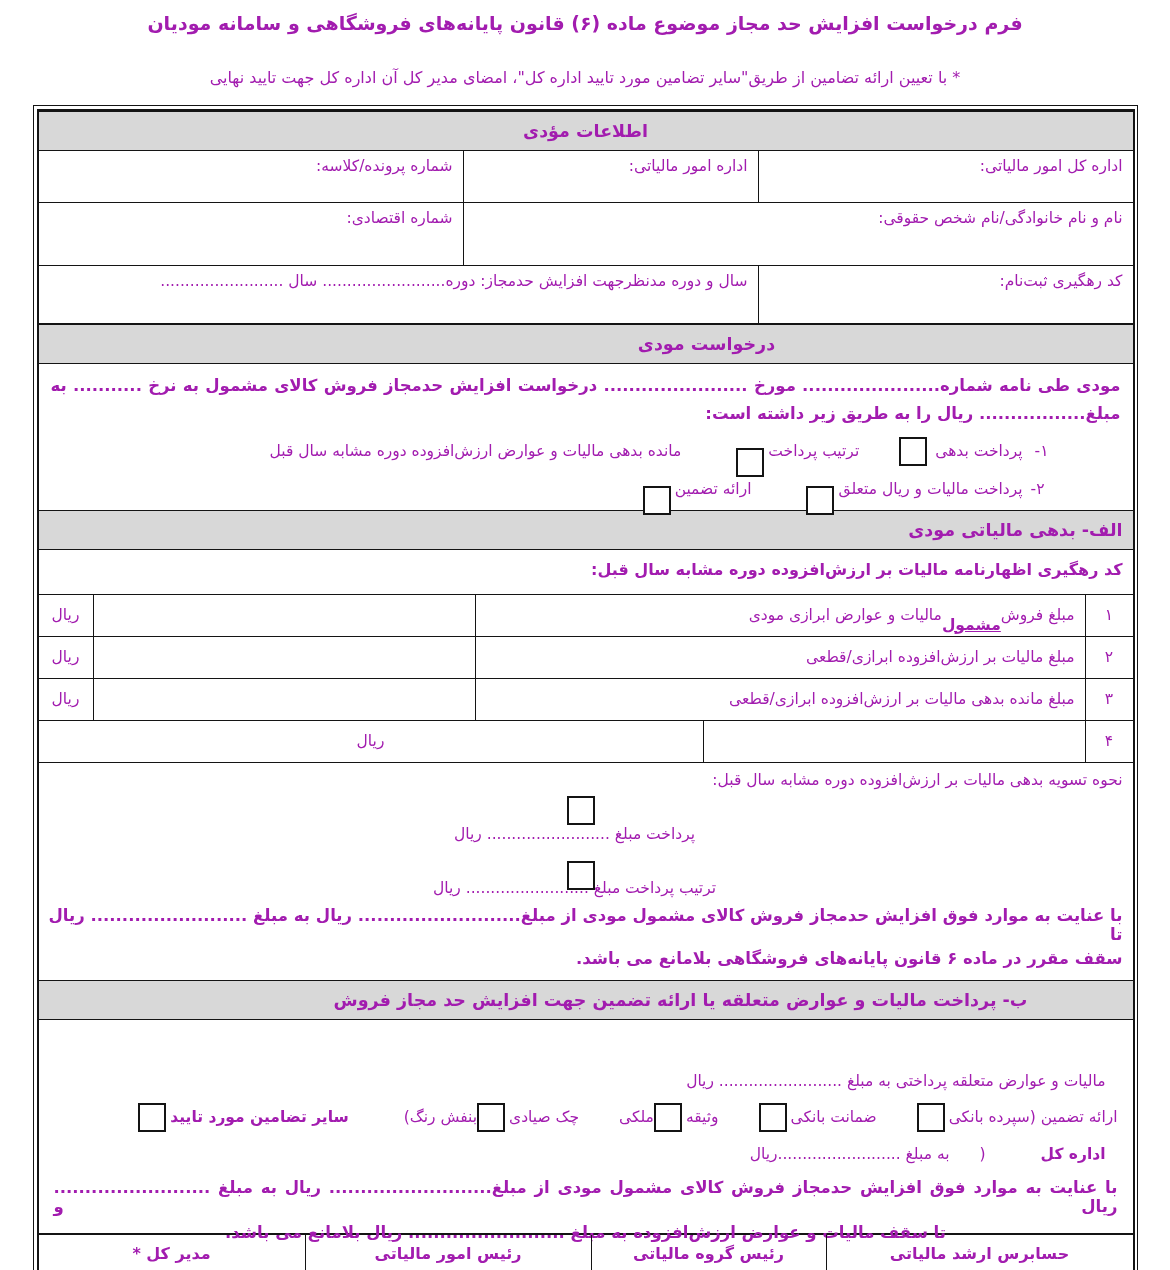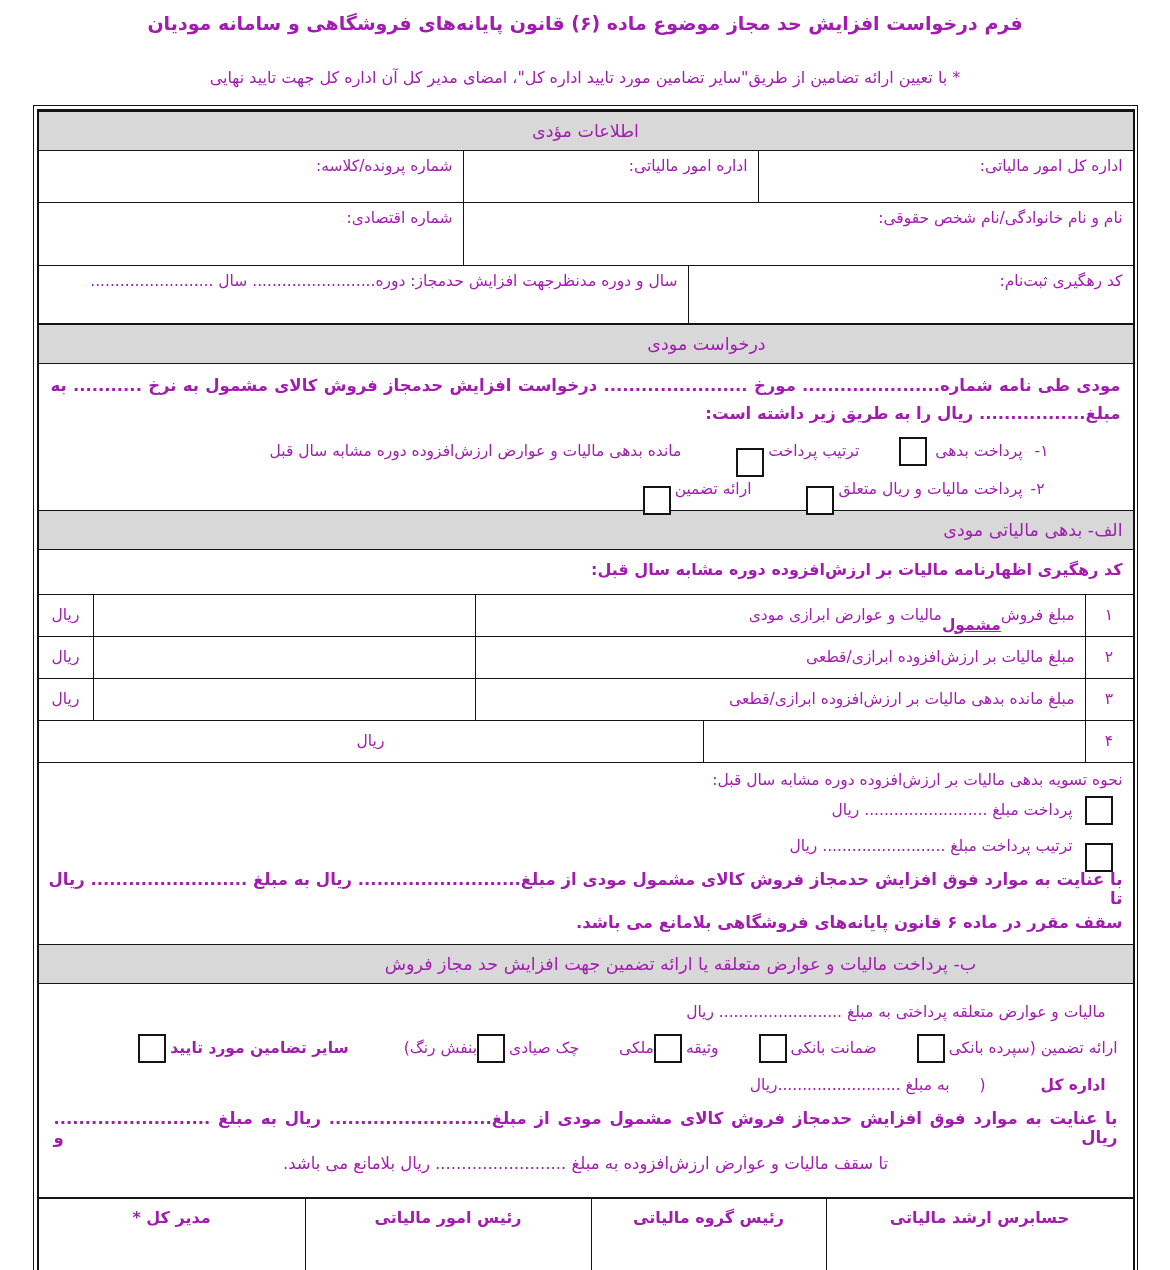--- a/index.html
+++ b/index.html
@@ -3,21 +3,21 @@
 <meta charset="utf-8">
 <style>
   html,body{margin:0;padding:0;background:#ffffff;}
   .page{width:1170px;height:1270px;background:#fff;color:#a21caf;
         font-family:"DejaVu Sans",sans-serif;direction:rtl;overflow:hidden;position:relative;}
   .title{padding-top:12px;text-align:center;font-weight:bold;font-size:19px;}
   .subtitle{text-align:center;font-size:16px;padding-top:5px;margin-top:29px;}
   .outer{margin:18px 32px 0 33px;border:1.5px solid #141414;}
   .inner{margin:2.5px;border:2px solid #141414;}
   .band{background:#d8d8d8;border-top:1.5px solid #141414;border-bottom:1.5px solid #141414;
-        font-weight:normal;font-size:17.5px;padding:9px 10px;box-sizing:border-box;}
+        font-weight:bold;font-size:17.5px;padding:9px 10px;box-sizing:border-box;}
   .center{text-align:center;}
   .right{text-align:right;}
   .shift-left{text-align:center;padding-left:200px;}
   
   .irow{display:flex;border-bottom:1.5px solid #141414;box-sizing:border-box;}
   .icell{border-left:1.5px solid #141414;padding:6px 10px;font-size:15.5px;box-sizing:border-box;}
   .icell:last-child{border-left:none;}
   
   .req{padding:8px 12px 6px;}
   .req-p{font-weight:bold;font-size:16.5px;line-height:1.7;}
@@ -31,30 +31,30 @@
   .codeline{font-weight:bold;font-size:16px;padding:10px 10px 15px;border-bottom:1.5px solid #141414;}
   .arow{display:flex;border-bottom:1px solid #141414;height:42px;font-size:15.5px;box-sizing:border-box;}
   .acell{border-left:1px solid #141414;display:flex;align-items:center;box-sizing:border-box;}
   .a-num{width:48px;justify-content:center;}
   .a-desc{width:610px;padding:0 10px;}
   .a-blank{width:382px;}
   .a-rial{flex:1;justify-content:center;border-left:none;}
   .bold-u{font-weight:bold;text-decoration:underline;margin-top:19px;}
   
   .settle{padding:8px 10px 12px;font-size:15.5px;}
-  .s-opt{display:flex;align-items:center;margin-top:7px;padding-right:10px;}
+  .s-opt{display:flex;align-items:center;margin-top:7px;padding-right:10px;flex-direction:column;}
   .s-concl{font-weight:bold;font-size:16.5px;margin-top:9px;}
   
-  .bbody{padding:19px 15px 0;font-size:15.5px;box-sizing:border-box;height:213px;}
+  .bbody{padding:52px 15px 0;font-size:15.5px;box-sizing:border-box;height:213px;}
   .b-line1{padding-right:12px;}
   .b-guar{display:flex;align-items:center;margin-top:13px;}
   .b-line3{display:flex;align-items:center;margin-top:13px;padding-right:12px;}
   .b-bold{font-weight:bold;}
   .b-concl1{font-weight:bold;font-size:16.5px;margin-top:15px;}
-  .b-concl2{font-weight:normal;font-size:16.5px;margin-top:7px;text-align:center;}
+  .b-concl2{font-weight:bold;font-size:16.5px;margin-top:7px;text-align:center;}
   .ltr{direction:ltr;unicode-bidi:isolate;}
   
   .sigrow{display:flex;height:112px;border-top:2px solid #141414;box-sizing:border-box;}
   .sigcell{border-left:1.5px solid #141414;box-sizing:border-box;text-align:center;
            font-weight:bold;font-size:16px;padding-top:9px;}
   .sigcell:last-child{border-left:none;}
   .sig1{width:307px;}.sig2{width:235px;}.sig3{width:286px;}.sig4{flex:1;}
 </style>
 </head>
 <body>
@@ -84,21 +84,21 @@
     <div class="irow" style="height:63px">
       <div class="icell" style="width:670px">
         <span>نام و نام خانوادگی/نام شخص حقوقی:</span>
       </div>
       <div class="icell" style="flex:1">
         <span>شماره اقتصادی:</span>
       </div>
     </div>
 
     <div class="irow" style="height:58px">
-      <div class="icell" style="width:445px">
+      <div class="icell" style="width:375px">
         <span>کد رهگیری ثبت‌نام:</span>
       </div>
       <div class="icell" style="flex:1">
         <span>سال و دوره مدنظرجهت افزایش حدمجاز: دوره......................... سال .........................</span>
       </div>
     </div>
 
     <div class="band shift-left" style="padding-left:252px">درخواست مودی</div>
 
     <div class="req">

